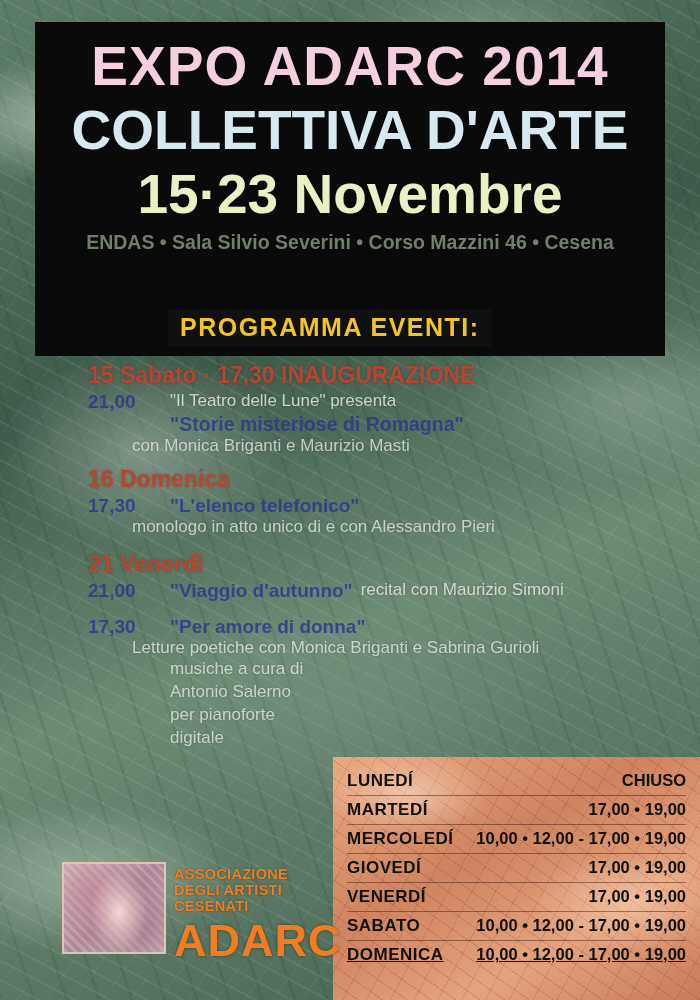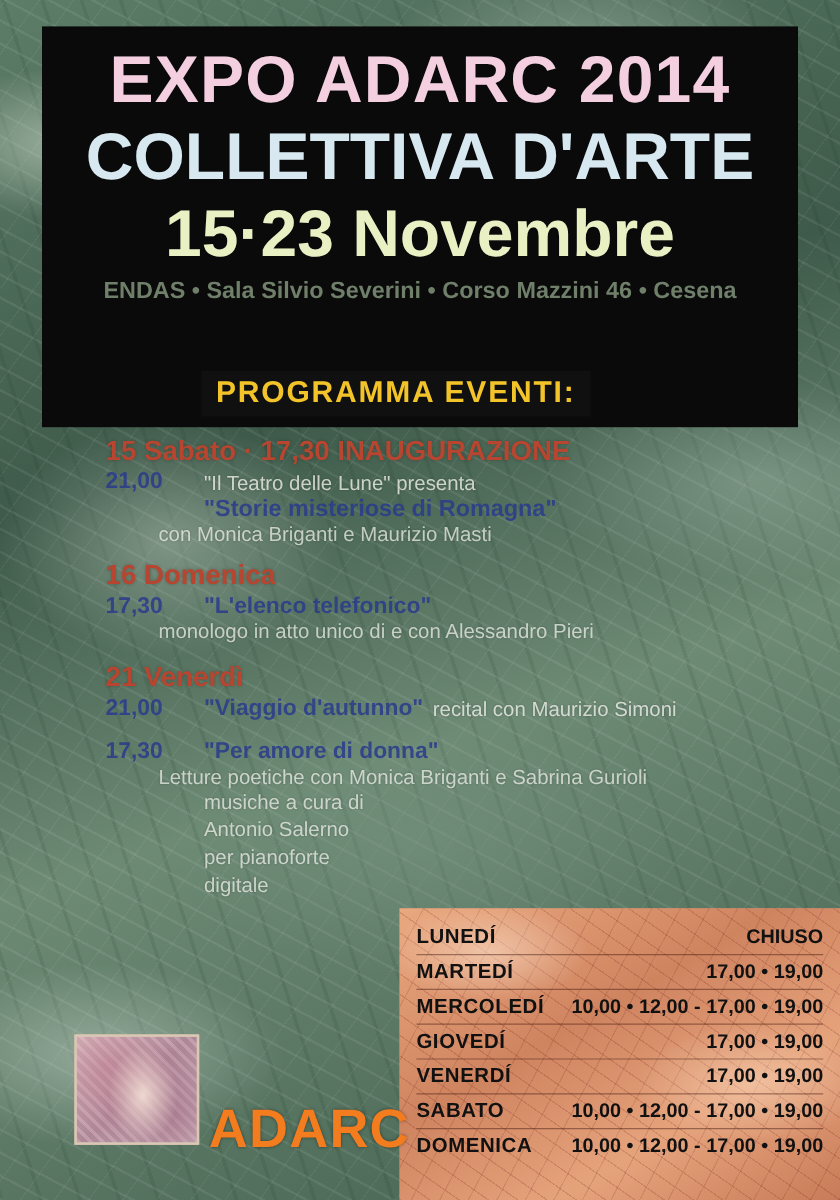--- a/index.html
+++ b/index.html
@@ -108,21 +108,21 @@
   .ev-head {
     font-size: 23px;
     font-weight: bold;
     color: #b8452f;
     text-shadow: 0 0 3px rgba(0,0,0,0.25);
     white-space: nowrap;
     margin: 0;
   }
   .ev-row {
     display: flex;
-    align-items: flex-end;
+    align-items: flex-start;
     margin-top: 2px;
   }
   .ev-time {
     color: #2a3b8c;
     font-size: 19px;
     font-weight: bold;
     width: 82px;
     flex: 0 0 82px;
     opacity: 0.85;
   }
@@ -186,21 +186,21 @@
       linear-gradient(150deg, #e9a87f 0%, #cf8460 40%, #e5a37c 70%, #c87b58 100%);
   }
   .hours-row {
     display: flex;
     align-items: baseline;
     justify-content: space-between;
     border-bottom: 1px solid rgba(60,20,10,0.45);
     padding: 4px 0 4px 0;
     font-weight: bold;
   }
-  .hours-row:last-child { border-bottom: none; }
+  .hours-row:last-child { border-bottom: none; text-decoration: underline; }
   .hours-day {
     font-size: 17px;
     letter-spacing: 0.5px;
     white-space: nowrap;
   }
   .hours-val {
     font-size: 16.5px;
     white-space: nowrap;
     text-align: right;
   }
@@ -333,16 +333,21 @@
       <span class="hours-val">10,00 • 12,00 - 17,00 • 19,00</span>
     </div>
     <div class="hours-row">
       <span class="hours-day">DOMENICA</span>
       <span class="hours-val">10,00 • 12,00 - 17,00 • 19,00</span>
     </div>
   </div>
 
   <div class="logo-area">
     <div class="logo-img"></div>
+    <div class="logo-assoc">
+      <div>ASSOCIAZIONE</div>
+      <div>DEGLI ARTISTI</div>
+      <div>CESENATI</div>
+    </div>
     <div class="logo-adarc">ADARC</div>
   </div>
 
 </div>
 
 </body></html>

